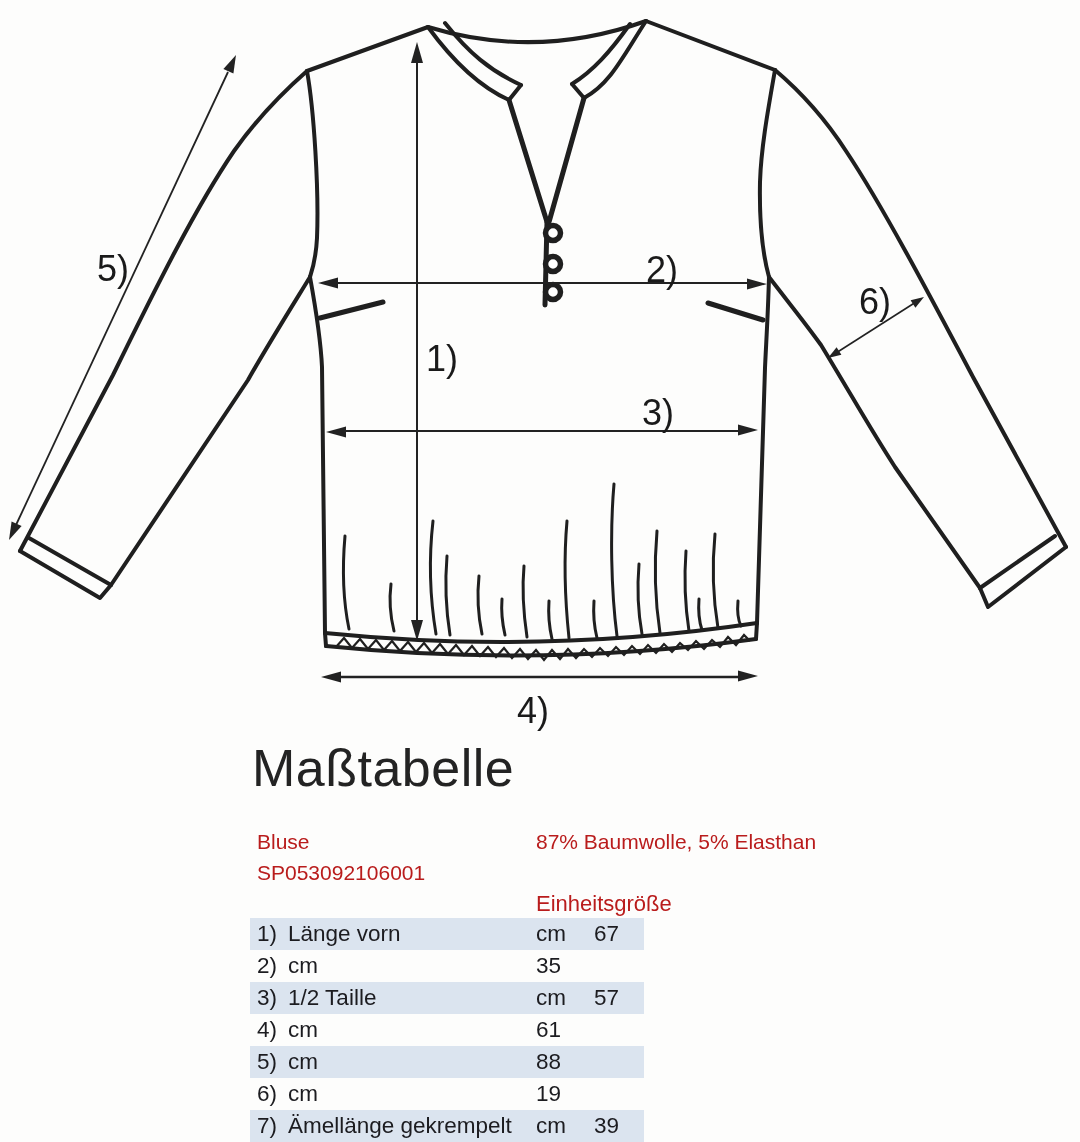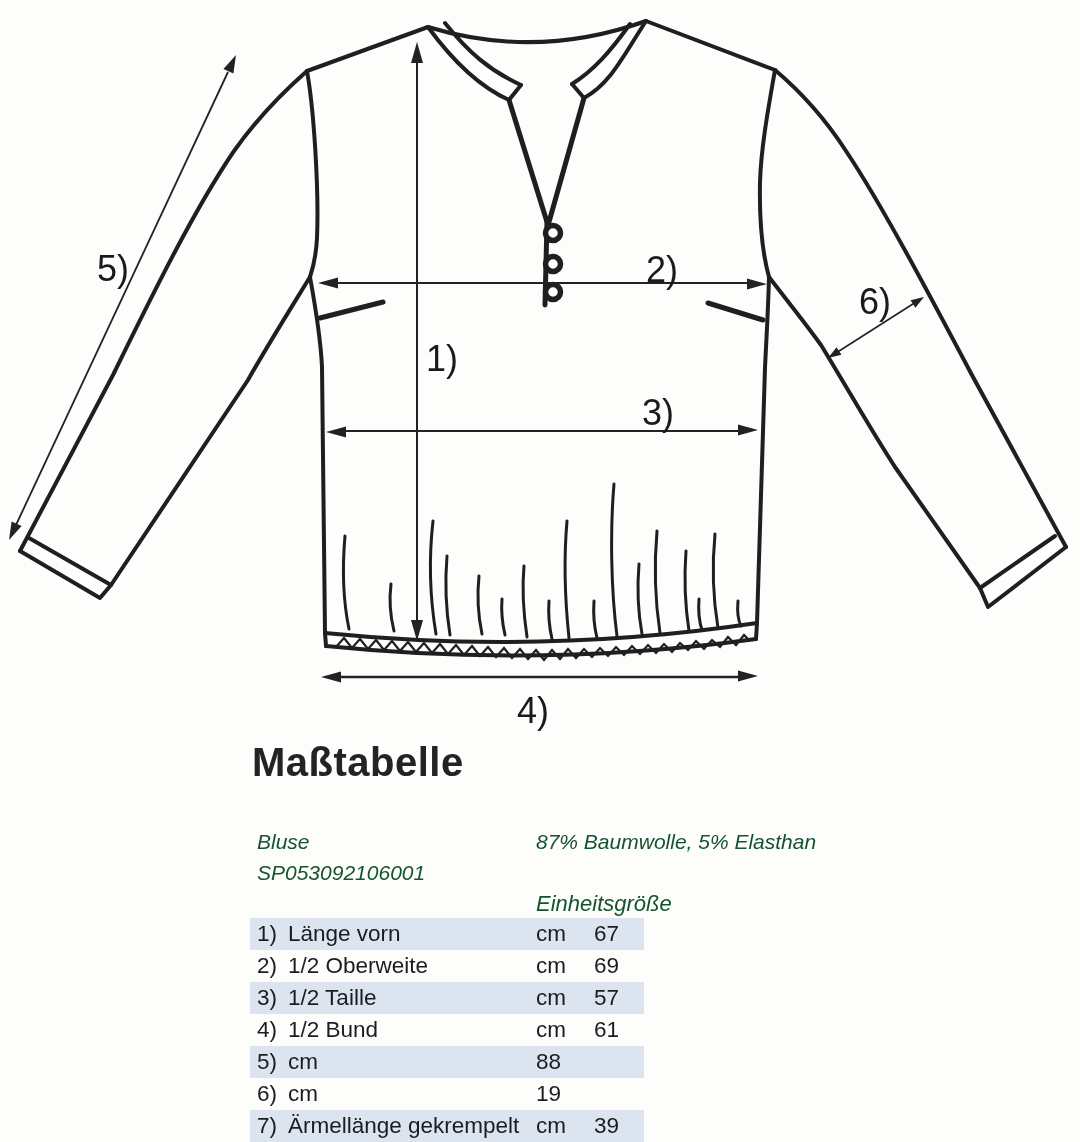--- a/index.html
+++ b/index.html
@@ -7,24 +7,24 @@
     width:1080px;height:1142px;position:relative;overflow:hidden;
     background:#fdfdfc;
     font-family:"Liberation Sans", sans-serif;
     color:#1f1f23;
   }
   .page{position:absolute;inset:0;}
   svg text{font-family:"Liberation Sans", sans-serif;}
 
   .doc-title{
     position:absolute;left:252px;top:741px;
-    font-size:40px;line-height:1.05;font-weight:700;color:#232323;letter-spacing:.5px;
+    font-size:52px;line-height:1.05;font-weight:400;color:#232323;letter-spacing:.5px;
     white-space:nowrap;
   }
-  .meta{position:absolute;font-size:21px;line-height:1.2;color:#14532d;white-space:nowrap;font-style:italic;}
+  .meta{position:absolute;font-size:21px;line-height:1.2;color:#b91c1c;white-space:nowrap;}
   .meta.bluse{left:257px;top:829px;}
   .meta.sku{left:257px;top:860px;}
   .meta.material{left:536px;top:829px;}
   .meta.sizehead{left:536px;top:891px;font-size:22px;}
 
   .size-table{
     position:absolute;left:250px;top:918px;width:394px;
     font-size:22.5px;color:#1c1c20;
   }
   .size-row{
@@ -180,47 +180,45 @@
 
   <div class="size-table">
     <div class="size-row striped" style="--stripe: #dbe4ef;">
       <span class="num">1)</span>
       <span class="lbl">Länge vorn</span>
       <span class="unit">cm</span>
       <span class="val">67</span>
     </div>
     <div class="size-row">
       <span class="num">2)</span>
-      <span class="lbl">1/2 Oberweite</span>
-      <span class="unit">cm</span>
-      <span class="val">69</span>
+      <span class="unit">cm</span>
+      <span class="val">35</span>
     </div>
     <div class="size-row striped" style="--stripe: #dbe4ef;">
       <span class="num">3)</span>
       <span class="lbl">1/2 Taille</span>
       <span class="unit">cm</span>
       <span class="val">57</span>
     </div>
     <div class="size-row">
       <span class="num">4)</span>
-      <span class="lbl">1/2 Bund</span>
       <span class="unit">cm</span>
       <span class="val">61</span>
     </div>
     <div class="size-row striped" style="--stripe: #dbe4ef;">
       <span class="num">5)</span>
       <span class="unit">cm</span>
       <span class="val">88</span>
     </div>
     <div class="size-row">
       <span class="num">6)</span>
       <span class="unit">cm</span>
       <span class="val">19</span>
     </div>
     <div class="size-row striped" style="--stripe: #dbe4ef;">
       <span class="num">7)</span>
-      <span class="lbl">Ärmellänge gekrempelt</span>
+      <span class="lbl">Ämellänge gekrempelt</span>
       <span class="unit">cm</span>
       <span class="val">39</span>
     </div>
   </div>
 
 </div>
 
 </body></html>

